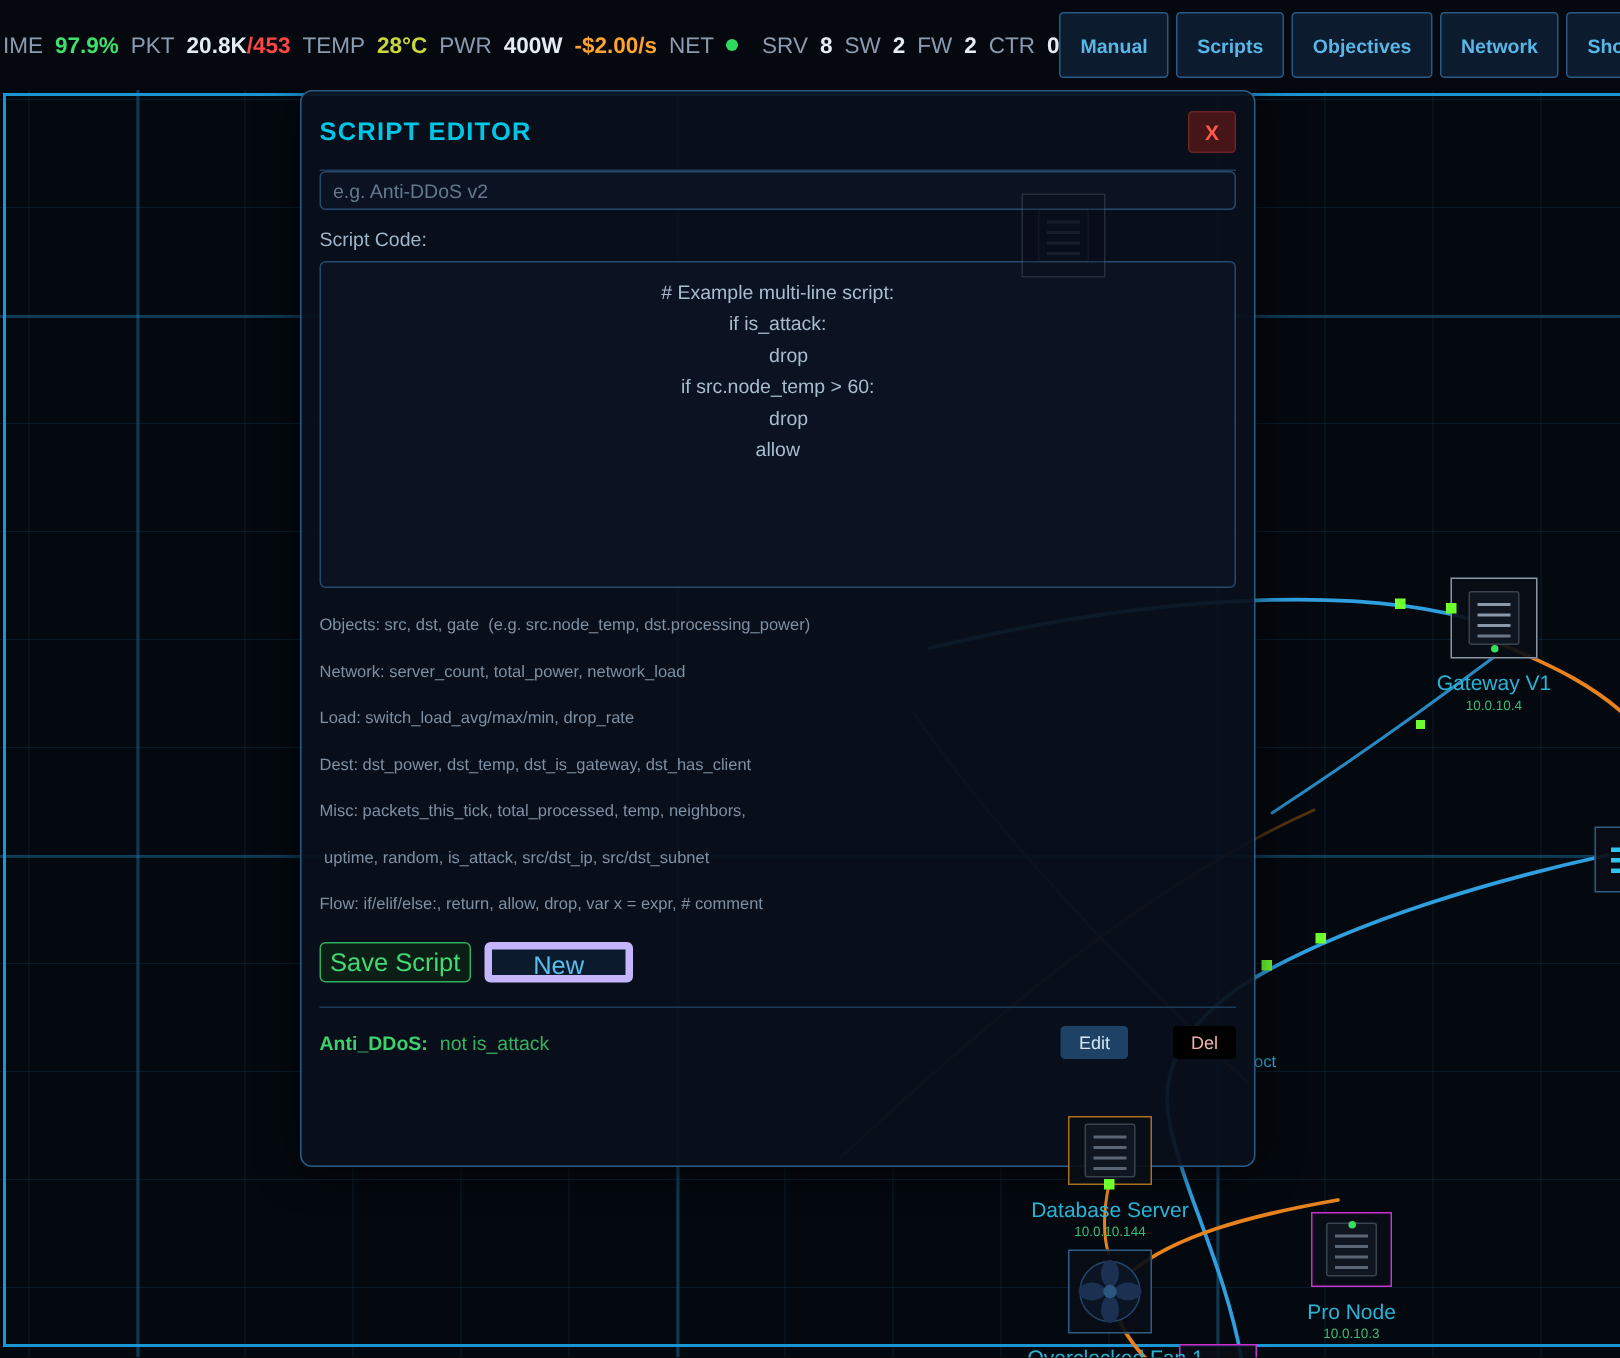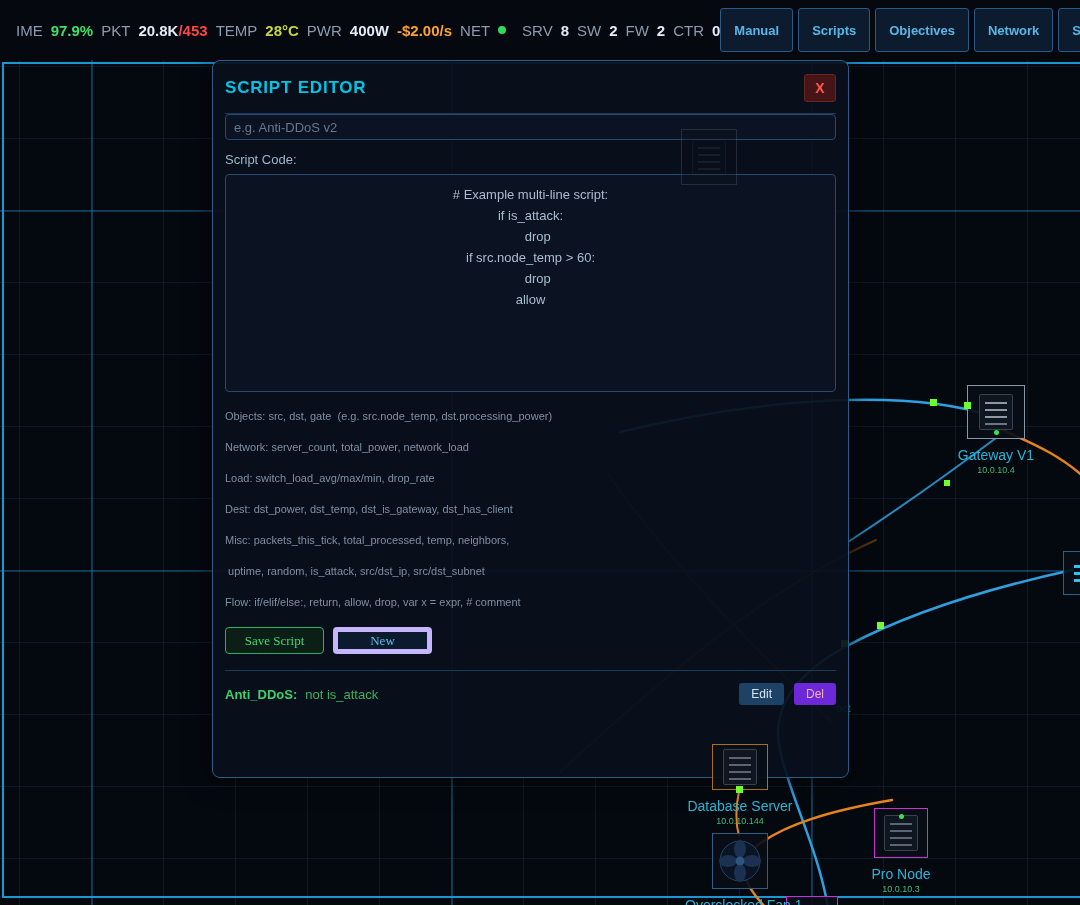--- a/index.html
+++ b/index.html
@@ -61,38 +61,38 @@
     position:absolute; left:786px; top:896px; width:52px; height:14px; z-index:3;
     border:1px solid #cc2fcf; background:rgba(9,14,22,0.9);
   }
   .partial-label { position:absolute; left:836px; top:702px; z-index:3; font-size:11px; color:#29b4d6; }
 
   
   .topbar {
     position:absolute; left:0; top:0; width:1080px; height:60px; z-index:20;
     background:#05080e; display:flex; align-items:center;
   }
-  .stats { display:flex; align-items:center; gap:8px; padding-left:16px; font-size:15px; white-space:nowrap; }
+  .stats { display:flex; align-items:center; gap:8px; padding-left:2px; font-size:15px; white-space:nowrap; }
   .stats .lbl { color:#8b9cb0; }
   .stats .val { color:#e4ecf4; font-weight:700; }
   .val.green  { color:#3ee06a; }
   .val.red    { color:#ff4646; font-weight:700; }
   .val.temp   { color:#c9d63c; }
   .val.cost   { color:#ffa22e; }
   .net-dot { width:8px; height:8px; border-radius:50%; background:#2fd95f; display:inline-block; }
   .nav { margin-left:auto; display:flex; gap:5px; padding-right:4px; }
   .navbtn {
     height:44px; padding:0 13px; background:#0c1c2e; border:1px solid #275a86;
     border-radius:3px; color:#59b7e8; font-size:13px; font-weight:600;
     font-family:"Liberation Sans", sans-serif; cursor:pointer;
   }
 
   
   .modal {
-    position:absolute; left:212px; top:60px; width:637px; height:718px; z-index:10;
+    position:absolute; left:200px; top:60px; width:637px; height:718px; z-index:10;
     background:rgba(9,15,27,0.93); border:1px solid #2a5c86; border-radius:8px;
     padding:12px 12px 0; box-shadow:0 0 28px rgba(0,0,0,0.65); overflow:hidden;
   }
   .modal-header { display:flex; justify-content:space-between; align-items:center; height:30px; }
   .m-title { margin:0; font-size:17px; font-weight:700; color:#00c6e6; letter-spacing:0.8px; }
   .close-btn {
     width:32px; height:28px; background:#451518; border:1px solid #6a2424; border-radius:3px;
     color:#ff5a4a; font-size:14px; font-weight:700; cursor:pointer;
     font-family:"Liberation Sans", sans-serif;
   }
@@ -105,36 +105,36 @@
   .name-input::placeholder { color:#66798c; }
   .code-area {
     width:100%; height:218px; background:#0b1322; border:1px solid #27496e; border-radius:4px;
     color:#a9bdcf; font-size:13px; line-height:21px; padding:9px 8px; resize:none;
     font-family:"Liberation Sans", sans-serif; white-space:pre; overflow:hidden;text-align:center;
   }
   .help { margin-top:14px; }
   .help-line { font-size:11px; color:#7e90a4; margin-bottom:19px; white-space:pre; }
   .btn-row { margin-top:2px; display:flex; gap:9px; }
   .btn-green, .btn-cyan {
-    min-width:99px; height:27px; font-size:13px; border-radius:4px; cursor:pointer;
-    font-family:Liberation Serif, serif;
+    min-width:99px; height:27px; font-size:17px; border-radius:4px; cursor:pointer;
+    font-family:Liberation Sans, sans-serif;
   }
   .btn-green { background:#0b1f16; border:1px solid #2faf5f; color:#43d873; }
   .btn-cyan  { background:#0b1b2d; border:5px solid #c4b5fd; color:#58c0ee; }
   .m-divider2 { height:1px; background:#1b3b59; margin:16px 0 0; }
   .saved-h { margin:12px 0 0; font-size:14px; font-weight:700; color:#27b6d8; letter-spacing:0.5px; }
   .saved-row { display:flex; align-items:center; margin-top:12px; }
   .s-name { color:#3fd06e; font-weight:700; font-size:13px; }
   .s-code { color:#37b35f; font-size:13px; margin-left:8px; }
   .edit-btn, .del-btn {
     height:22px; padding:0 12px; border:none; border-radius:3px; font-size:12px; cursor:pointer;
     font-family:"Liberation Sans", sans-serif;
   }
   .edit-btn { margin-left:auto; background:#1e4166; color:#d7e5f3; }
-  .del-btn  { margin-left:10px; background:#6d28d9; color:#f2b3ad; }
+  .del-btn  { margin-left:30px; background:#000000; color:#f2b3ad; }
 </style>
 </head>
 <body>
 
 <div class="grid-bg"></div>
 <div class="world-border"></div>
 
 <svg class="cables" width="1080" height="905" viewBox="0 0 1080 905">
   <g fill="none" stroke-linecap="round">
     <path d="M 620 432 C 760 398 905 388 992 416" stroke="#2f9fe0" stroke-width="2.5"></path>

